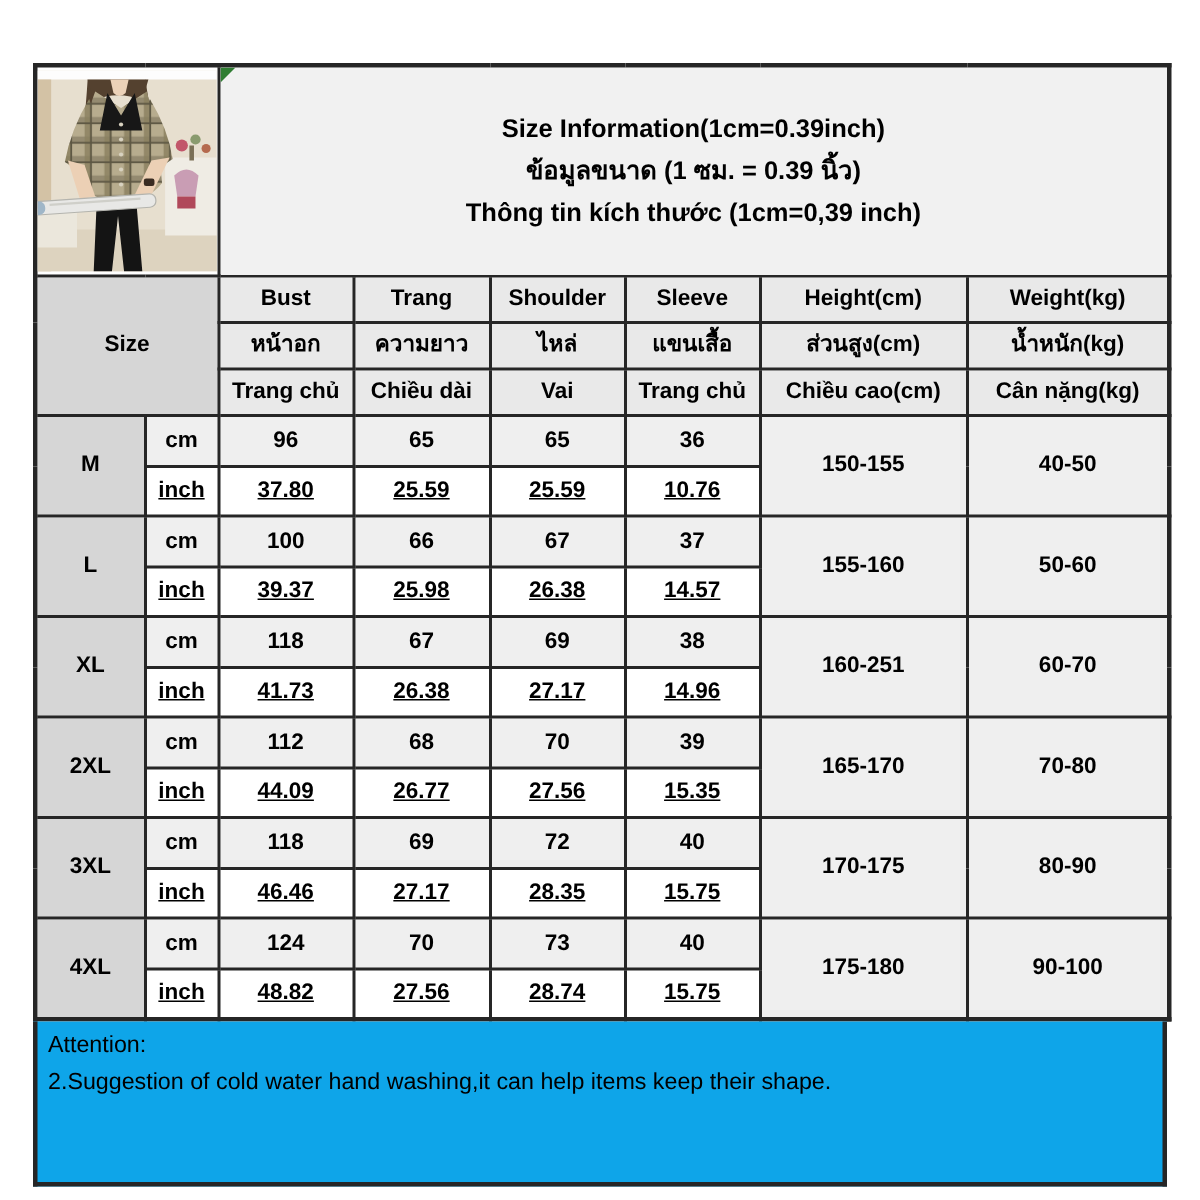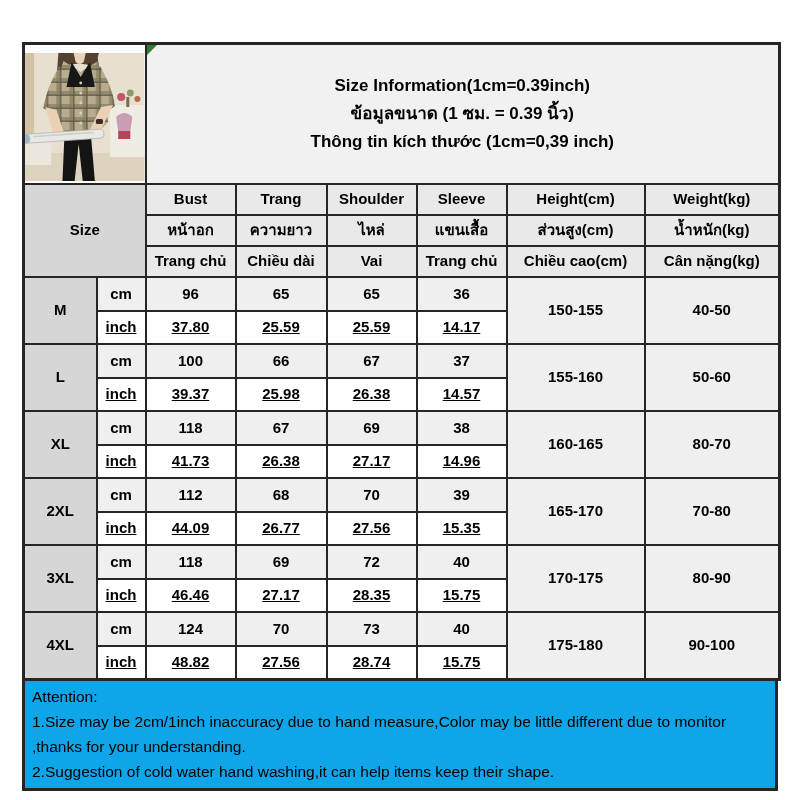--- a/index.html
+++ b/index.html
@@ -170,21 +170,21 @@
             <td class="c-cm">65</td>
             <td class="c-cm">36</td>
             <td class="c-range" rowspan="2">150-155</td>
             <td class="c-range" rowspan="2">40-50</td>
           </tr>
           <tr>
             <td class="c-white">inch</td>
             <td class="c-white">37.80</td>
             <td class="c-white">25.59</td>
             <td class="c-white">25.59</td>
-            <td class="c-white">14.17</td>
+            <td class="c-white">10.76</td>
           </tr>
           <tr>
             <td class="c-size sz-label" rowspan="2">L</td>
             <td class="c-cm">cm</td>
             <td class="c-cm">100</td>
             <td class="c-cm">66</td>
             <td class="c-cm">67</td>
             <td class="c-cm">37</td>
             <td class="c-range" rowspan="2">155-160</td>
             <td class="c-range" rowspan="2">50-60</td>
@@ -196,22 +196,22 @@
             <td class="c-white">26.38</td>
             <td class="c-white">14.57</td>
           </tr>
           <tr>
             <td class="c-size sz-label" rowspan="2">XL</td>
             <td class="c-cm">cm</td>
             <td class="c-cm">118</td>
             <td class="c-cm">67</td>
             <td class="c-cm">69</td>
             <td class="c-cm">38</td>
-            <td class="c-range" rowspan="2">160-165</td>
-            <td class="c-range" rowspan="2">80-70</td>
+            <td class="c-range" rowspan="2">160-251</td>
+            <td class="c-range" rowspan="2">60-70</td>
           </tr>
           <tr>
             <td class="c-white">inch</td>
             <td class="c-white">41.73</td>
             <td class="c-white">26.38</td>
             <td class="c-white">27.17</td>
             <td class="c-white">14.96</td>
           </tr>
           <tr>
             <td class="c-size sz-label" rowspan="2">2XL</td>
@@ -262,18 +262,17 @@
             <td class="c-white">48.82</td>
             <td class="c-white">27.56</td>
             <td class="c-white">28.74</td>
             <td class="c-white">15.75</td>
           </tr>
         </tbody>
     </table>
 
     <div class="attention">
       <div>Attention:</div>
-      <div>1.Size may be 2cm/1inch inaccuracy due to hand measure,Color may be little different due to monitor ,thanks for your understanding.</div>
       <div>2.Suggestion of cold water hand washing,it can help items keep their shape.</div>
     </div>
 
   </div>
 </div>
 
 </body></html>

